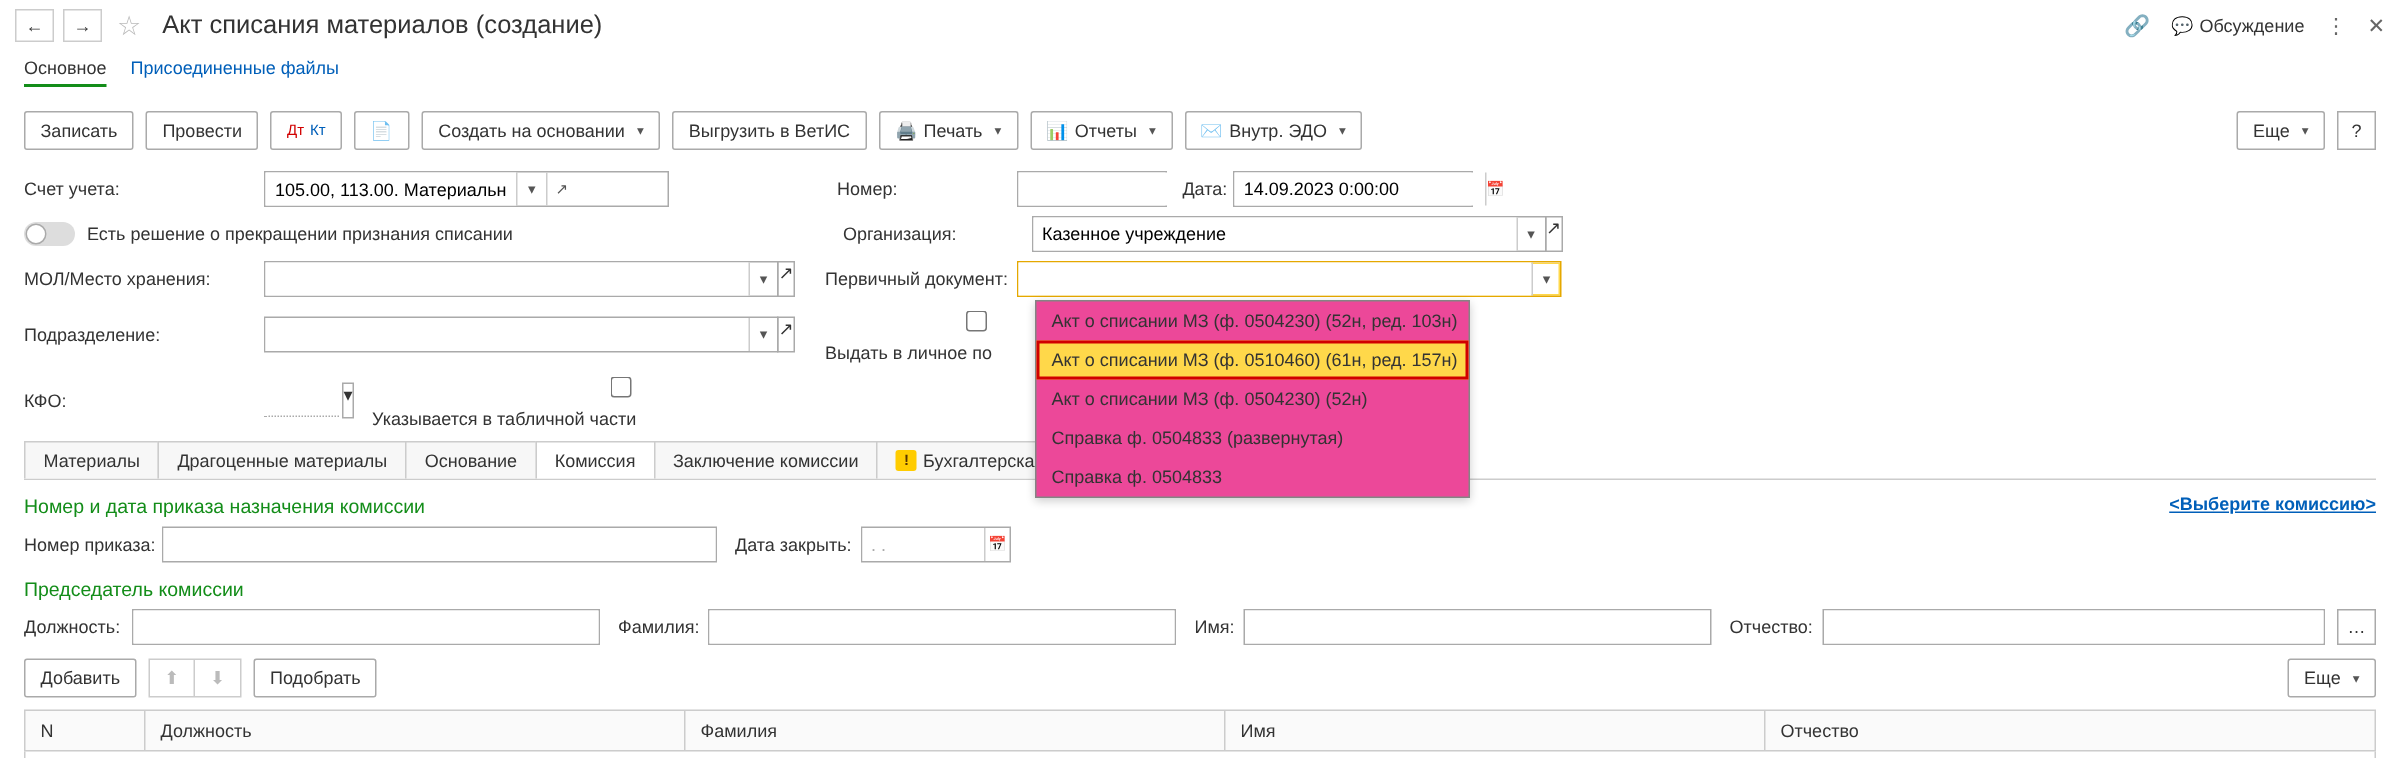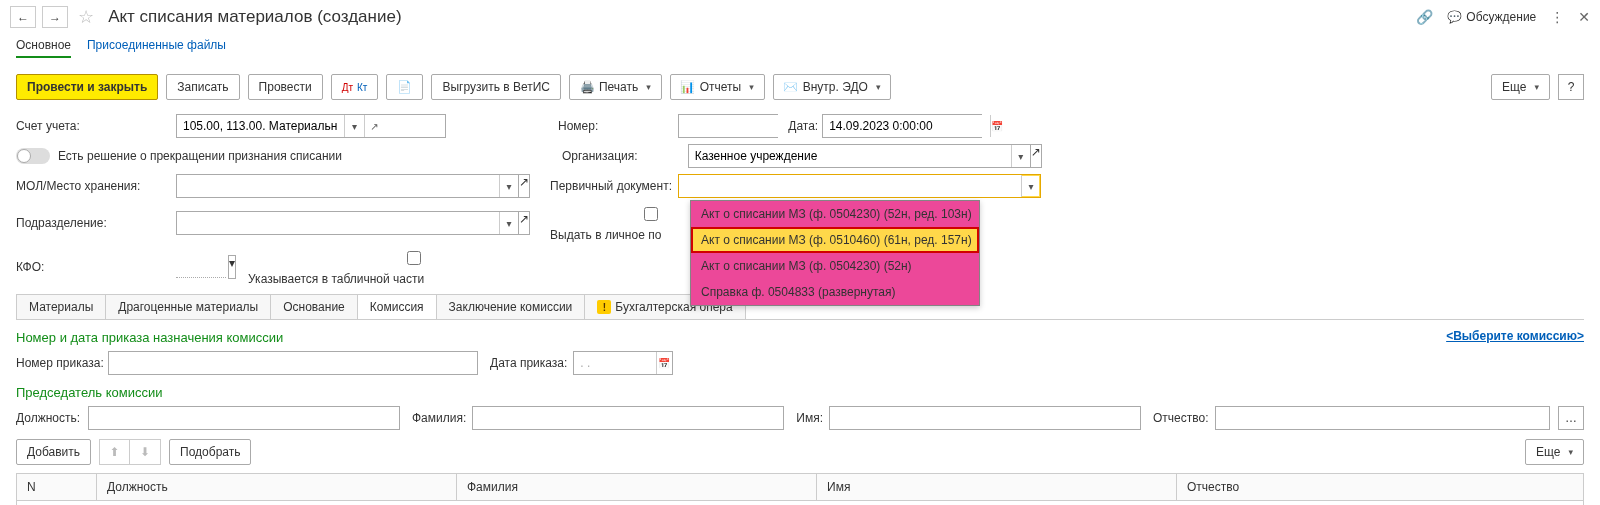--- a/index.html
+++ b/index.html
@@ -65,30 +65,30 @@
     <span class="icon-btn">✕</span>
   </div>
 </div>
 
 <div class="nav-tabs">
   <span class="nav-tab">Основное</span>
   <span class="nav-tab link">Присоединенные файлы</span>
 </div>
 
 <div class="toolbar">
-  <span class="btn yellow">Провести и закрыть</span>
   <span class="btn">Записать</span>
   <span class="btn">Провести</span>
   <span class="btn">
       <span style="color:#d10000;font-size:10px">Дт</span>
       <span style="color:#005fb9;font-size:10px">Кт</span>
     </span>
   <span class="btn">
       <span>📄</span>
     </span>
+  <span class="btn caret">Создать на основании</span>
   <span class="btn">Выгрузить в ВетИС</span>
   <span class="btn caret">
       <span>🖨️</span>
       <span>Печать</span>
     </span>
   <span class="btn caret">
       <span>📊</span>
       <span>Отчеты</span>
     </span>
   <span class="btn caret">
@@ -144,20 +144,21 @@
     <span class="field-wrap hl" style="width:363px;margin-left:6px">
       <input style="width: 100%;">
       <span class="mini">▾</span>
     </span>
 
     <div class="dropdown" style="left:674px;top:26px;width:290px">
       <div class="dropdown-item">Акт о списании МЗ (ф. 0504230) (52н, ред. 103н)</div>
       <div class="dropdown-item highlight">Акт о списании МЗ (ф. 0510460) (61н, ред. 157н)</div>
       <div class="dropdown-item">Акт о списании МЗ (ф. 0504230) (52н)</div>
       <div class="dropdown-item">Справка ф. 0504833 (развернутая)</div>
+      <div class="dropdown-item">Справка ф. 0504833</div>
     </div>
   </div>
 
   <div class="form-row">
     <span class="lbl">Подразделение:</span>
     <span class="field-wrap" style="width:343px">
       <input style="width: 100%;">
       <span class="mini">▾</span>
     </span>
     <span class="mini" style="border:1px solid #aaa;height:24px;margin-left:-1px">↗</span>
@@ -192,21 +193,21 @@
   <div style="display:flex;align-items:center">
     <div class="section-title">Номер и дата приказа назначения комиссии</div>
     <span class="select-comm">&lt;Выберите комиссию&gt;</span>
   </div>
 
   <div class="form-row">
     <span style="min-width:92px">Номер приказа:</span>
     <span class="field-wrap" style="width:370px">
         <input style="width: 100%;">
       </span>
-    <span style="margin-left:12px">Дата приказа:</span>
+    <span style="margin-left:12px">Дата закрыть:</span>
     <span class="field-wrap" style="width:100px;margin-left:6px">
       <input style="width: 100%; color: rgb(170, 170, 170);" value=". .">
       <span class="mini">📅</span>
     </span>
   </div>
 
   <div class="section-title">Председатель комиссии</div>
 
   <div class="form-row">
     <span style="min-width:72px">Должность:</span>

